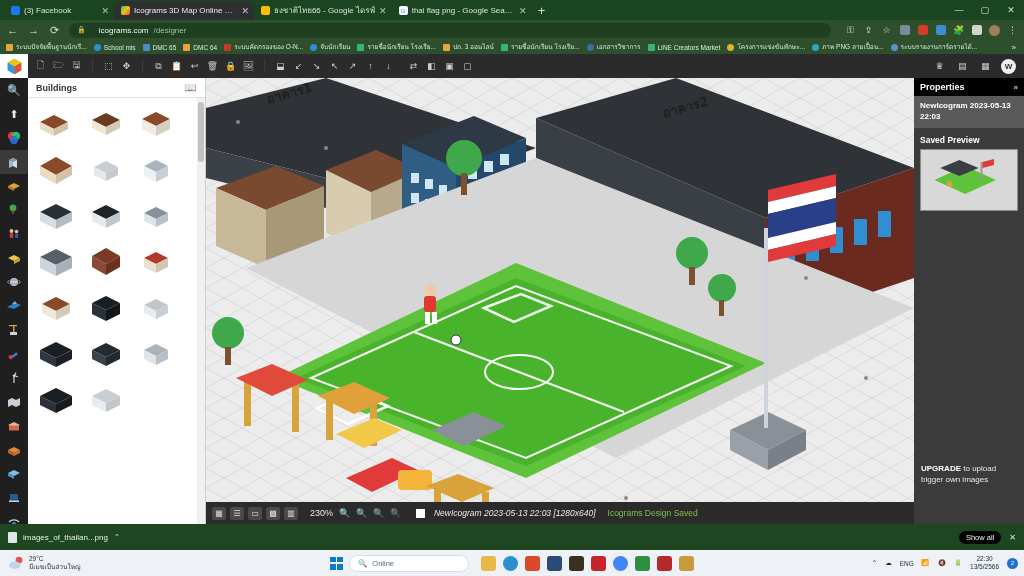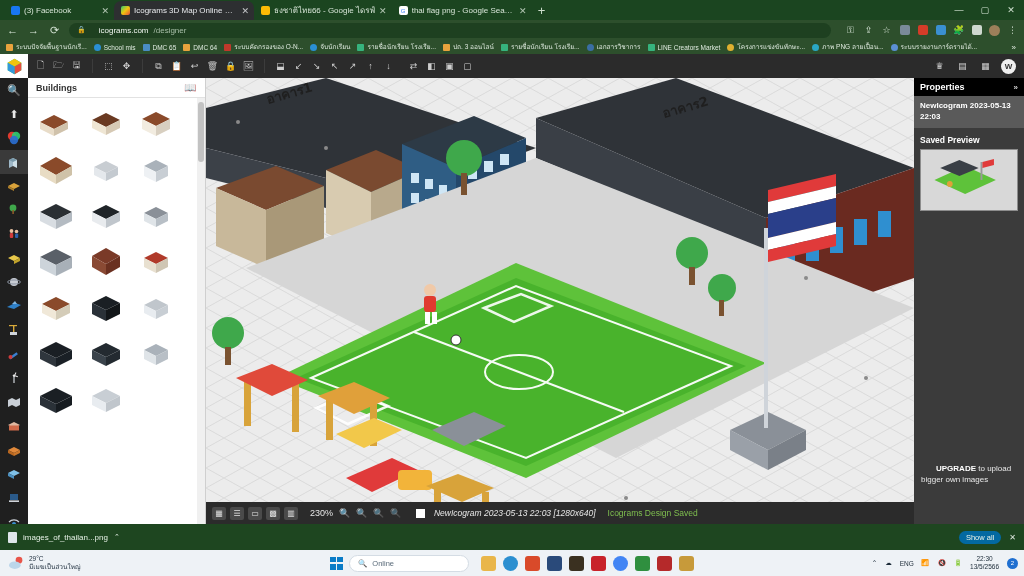--- a/index.html
+++ b/index.html
@@ -88,28 +88,28 @@
   .savedmsg { color:#7fbf4f; font-size:8.5px; margin-left:8px; }
   .sb-right { margin-left:auto; display:flex; gap:4px; align-items:center; font-size:7px; color:#8aa8c8; padding-right:4px; }
 
   
   .props { position:absolute; right:0; top:24px; width:110px; bottom:0; background:#3b3b3b; }
   .props-head { height:18px; display:flex; align-items:center; justify-content:space-between; padding:0 6px; color:#fff; font-size:9px; font-weight:bold; background:#000000; }
   .props-name { background:#5a5a5a; color:#fff; font-size:8px; font-weight:bold; padding:5px 6px; line-height:1.35; }
   .props-sub { color:#fff; font-size:8.5px; font-weight:bold; padding:7px 6px 4px; }
   .preview-box { margin:0 6px; height:62px; background:#cfcfcf; position:relative; overflow:hidden; border:1px solid #8c8c8c; }
   .upgrade { position:absolute; left:0; right:0; bottom:30px; background:#3b3b3b; color:#e8e8e8; font-size:8px; padding:8px 7px; line-height:1.45; }
-  .upgrade b { color:#fff;margin-left:15px; }
+  .upgrade b { color:#fff; }
 
   
   .shelf { position:absolute; left:0; top:524px; width:1024px; height:26px; background:#1e4620; display:flex; align-items:center; padding:0 8px; }
   .dl-chip { display:flex; align-items:center; gap:6px; color:#e6f0e6; font-size:8px; }
   .dl-chip .fileic { width:9px; height:11px; background:#dfe6ea; border-radius:1px; }
   .shelf-right { margin-left:auto; display:flex; align-items:center; gap:8px; }
-  .showall { background:#0369a1; color:#eaf4ea; font-size:7.5px; padding:2px 7px; border-radius:8px; }
+  .showall { background:#000000; color:#eaf4ea; font-size:7.5px; padding:2px 7px; border-radius:8px; }
 
   
   .taskbar { position:absolute; left:0; top:550px; width:1024px; height:26px; background:#eef2f6; display:flex; align-items:center; }
   .weather { display:flex; align-items:center; gap:4px; padding-left:8px; }
   .wx-text { font-size:6.5px; color:#20303f; line-height:1.25; }
   .tb-center { position:absolute; left:50%; transform:translateX(-50%); display:flex; align-items:center; gap:6px; }
   .winlogo { width:13px; height:13px; display:grid; grid-template-columns:1fr 1fr; grid-template-rows:1fr 1fr; gap:1.5px; }
   .winlogo span { background:#0a7cc7; }
   .searchbox { width:120px; height:17px; background:#fff; border:1px solid #d4dce4; border-radius:9px; display:flex; align-items:center; gap:5px; padding:0 8px; font-size:7.5px; color:#5a6b7a; }
   .taskapps { display:flex; align-items:center; gap:7px; margin-left:6px; }

